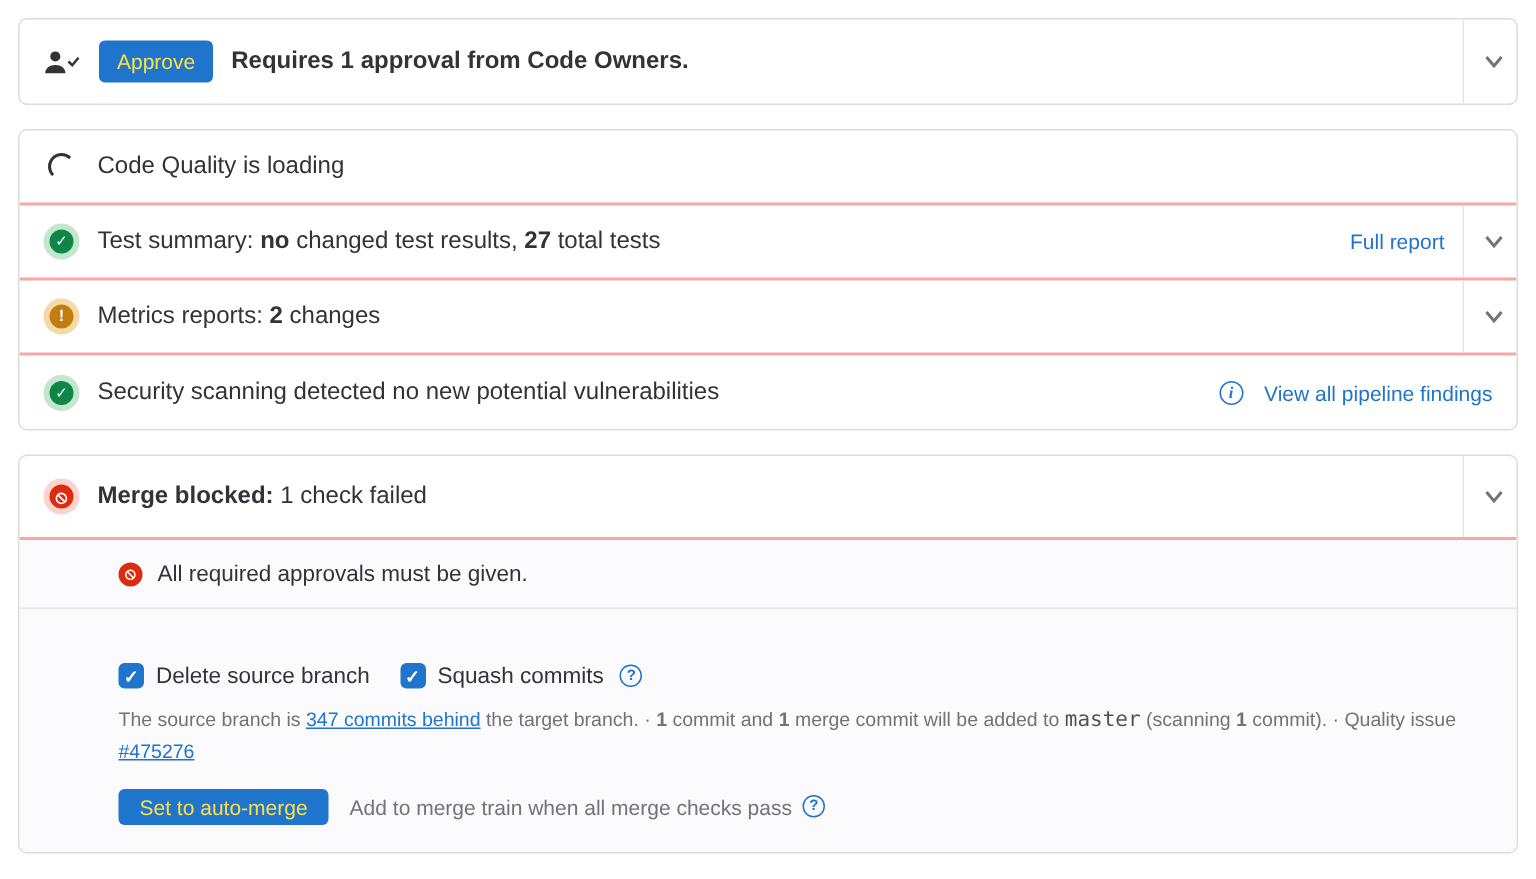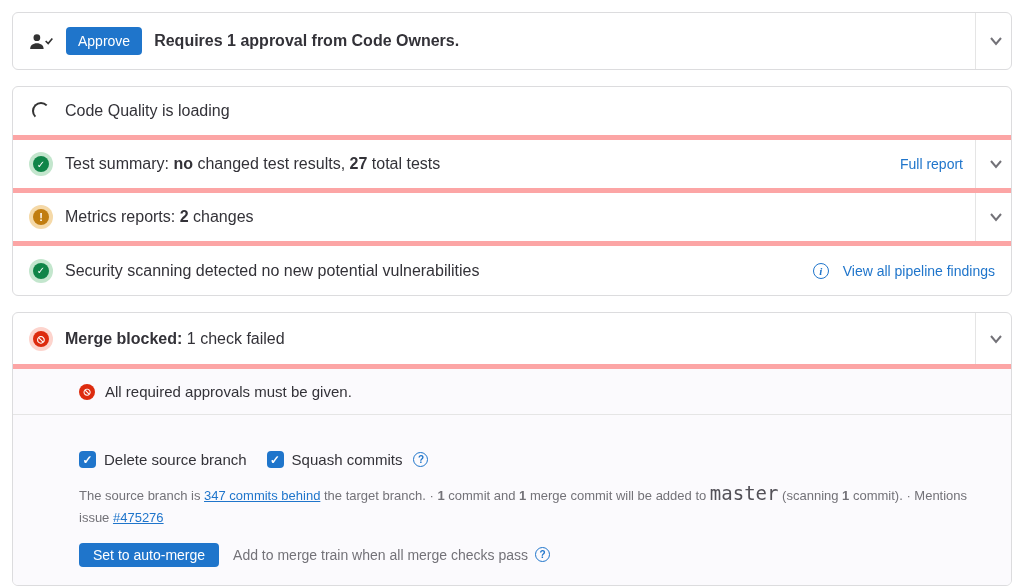--- a/index.html
+++ b/index.html
@@ -16,21 +16,21 @@
     border-radius: 6px;
     background: #fff;
     margin-bottom: 16px;
     overflow: hidden;
   }
   .row {
     display: flex;
     align-items: center;
     min-height: 56px;
     padding: 12px 16px;
-    border-bottom: 5px solid #fca5a5;
+    border-bottom: 2px solid #fca5a5;
     gap: 12px;
   }
   .row:last-child { border-bottom: none; }
   .row.short { min-height: 49px; }
   .status-icon {
     width: 24px; height: 24px;
     border-radius: 50%;
     display: flex; align-items: center; justify-content: center;
     flex-shrink: 0;
   }
@@ -44,21 +44,21 @@
   .icon-warning .inner { width: 16px; height: 16px; border-radius:50%; background:#c17d10; display:flex;align-items:center;justify-content:center; color:#fff; font-size:11px; font-weight:bold; }
   .icon-blocked { background: #fdd4cd; }
   .icon-blocked .inner { width: 16px; height: 16px; border-radius:50%; background:#dd2b0e; display:flex;align-items:center;justify-content:center; color:#fff; font-size:12px; font-weight:bold; }
   .icon-blocked-sm { width:16px;height:16px;border-radius:50%;background:#dd2b0e;display:inline-flex;align-items:center;justify-content:center;color:#fff;font-size:11px;font-weight:bold;flex-shrink:0; }
   .approve-icon { display:flex;align-items:center;gap:-2px;font-size:15px;color:#333; }
   .btn {
     display:inline-flex;align-items:center;justify-content:center;
     padding: 6px 12px; border-radius:4px; font-size:14px; cursor:pointer;
     border: none; font-family:inherit;
   }
-  .btn-primary { background:#1f75cb; color:#ffffff; font-weight:400;text-align:right; }
+  .btn-primary { background:#1f75cb; color:#fde047; font-weight:400;text-align:right; }
   .btn-primary.bold { font-weight:400; padding:4px 14px; }
   .row-text { flex:1; font-size:16px; color:#333238; }
   .row-text strong, .row-text b { font-weight:600; }
   .link { color:#1f75cb; cursor:pointer; }
   .link.ul { text-decoration: underline; }
   .chevron {
     width: 36px; display:flex;align-items:center;justify-content:center;
     border-left: 1px solid #e5e5e5; align-self:stretch; margin:-12px -16px -12px 0; padding-left:4px;
     cursor:pointer;
   }
@@ -74,21 +74,21 @@
   .subrow:last-child { border-bottom: none; }
   .merge-options { padding: 16px 16px 18px 66px; }
   .checks-line { display:flex;align-items:center;gap:20px;flex-wrap:wrap;margin-bottom:10px; }
   .check { display:inline-flex;align-items:center;gap:8px;font-size:15px;margin-top:20px; }
   .cbox { width:17px;height:17px;border-radius:4px;display:inline-flex;align-items:center;justify-content:center;flex-shrink:0; }
   .cbox.checked { background:#1f75cb; }
   .cbox.unchecked { border:1.5px solid #89888d;background:#fff; }
   .cbox.checked::after { content:"✓"; color:#fff; font-size:12px; font-weight:bold; }
   .helper-text { font-size:13px;color:#737278;line-height:1.6;margin-bottom:14px; }
   .helper-text b { font-weight:600;color:#737278; }
-  code.mono { font-family: ui-monospace, SFMono-Regular, Menlo, monospace; font-size:19px; color:#535158; }
+  code.mono { font-family: ui-monospace, SFMono-Regular, Menlo, monospace; font-size:14px; color:#535158; }
   .action-line { display:flex;align-items:center;gap:14px; }
   .secondary-text { font-size:14px;color:#737278;display:inline-flex;align-items:flex-start;gap:4px; }
   .right-slot { display:flex;align-items:center;gap:14px; }
 </style>
 </head>
 <body>
 
 <div class="panel">
   <div class="row">
     <span class="approve-icon">
@@ -183,21 +183,21 @@
           <span class="cbox checked"></span>
           <span>Delete source branch</span>
         </label>
         <label class="check">
           <span class="cbox checked"></span>
           <span>Squash commits</span>
           <span class="help-icon">?</span>
         </label>
       </div>
       <div class="helper-text">
-        <span>The source branch is </span><span class="link ul">347 commits behind</span><span> the target branch. · </span><b>1</b><span> commit and </span><b>1</b><span> merge commit will be added to </span><code class="mono">master</code><span> (scanning </span><b>1</b><span> commit). · Mentions issue </span><span class="link ul">#475276</span>
+        <span>The source branch is </span><span class="link ul">347 commits behind</span><span> the target branch. · </span><b>1</b><span> commit and </span><b>1</b><span> merge commit will be added to </span><code class="mono">master</code><span> (scanning </span><b>1</b><span> commit). · Quality issue </span><span class="link ul">#475276</span>
       </div>
       <div class="action-line">
         <button class="btn btn-primary bold">Set to auto-merge</button>
         <span class="secondary-text">
           <span>Add to merge train when all merge checks pass</span>
           <span class="help-icon">?</span>
         </span>
       </div>
     </div>
   </div>

